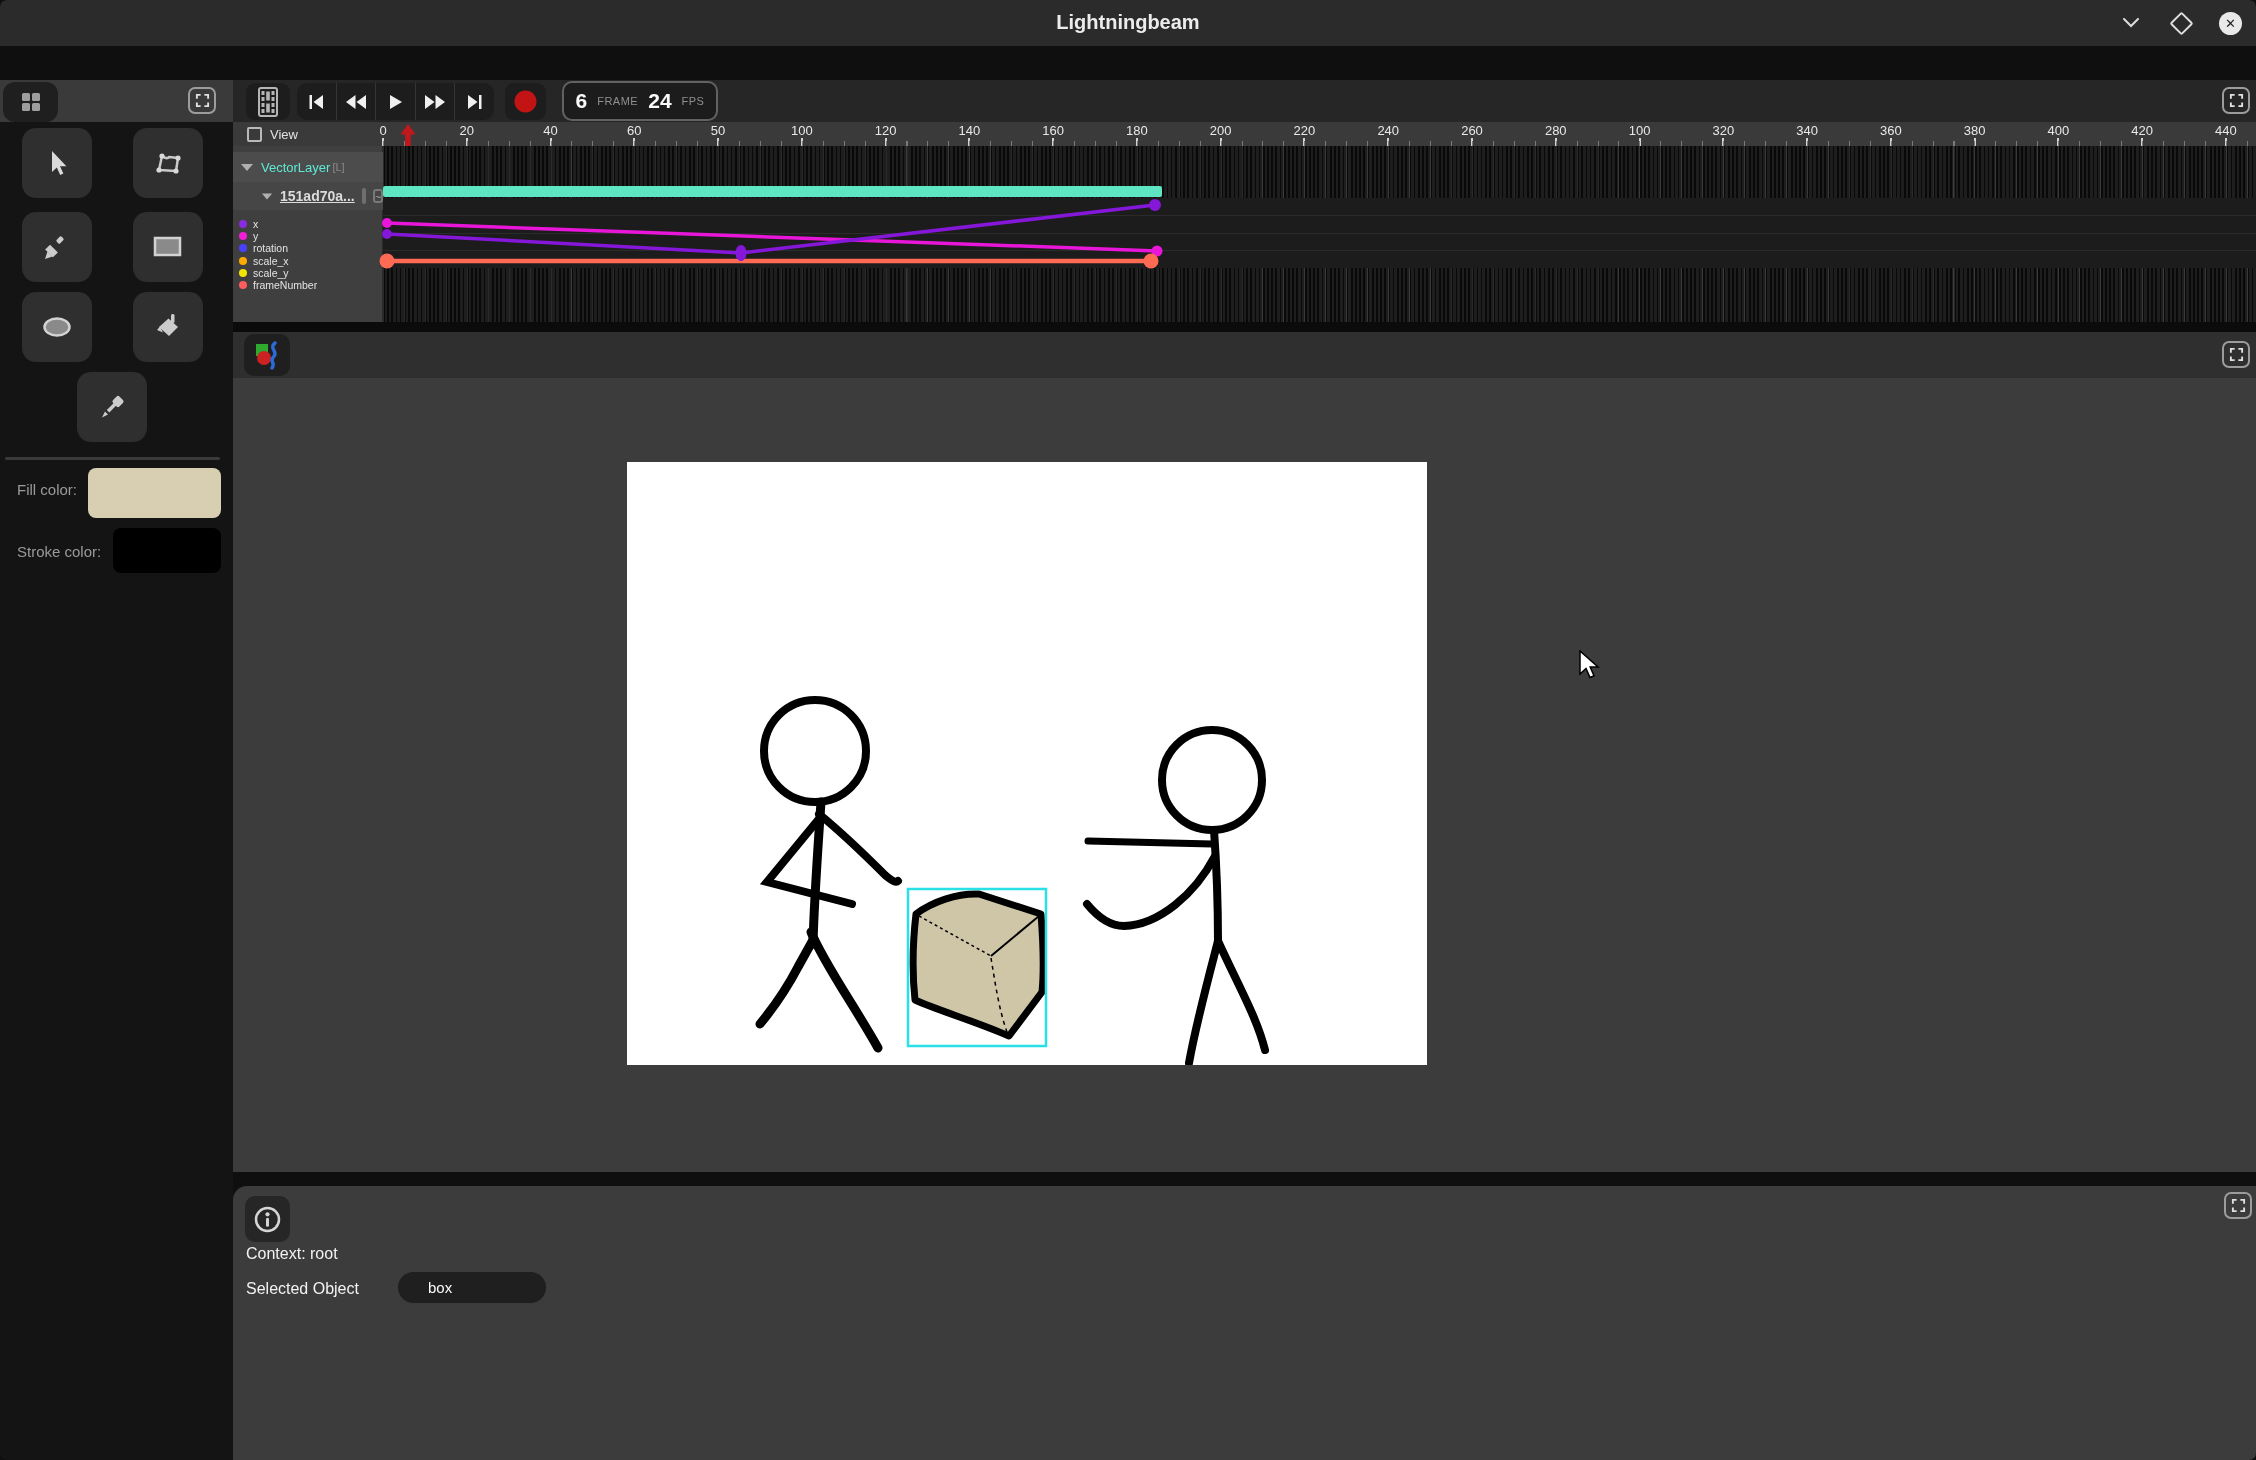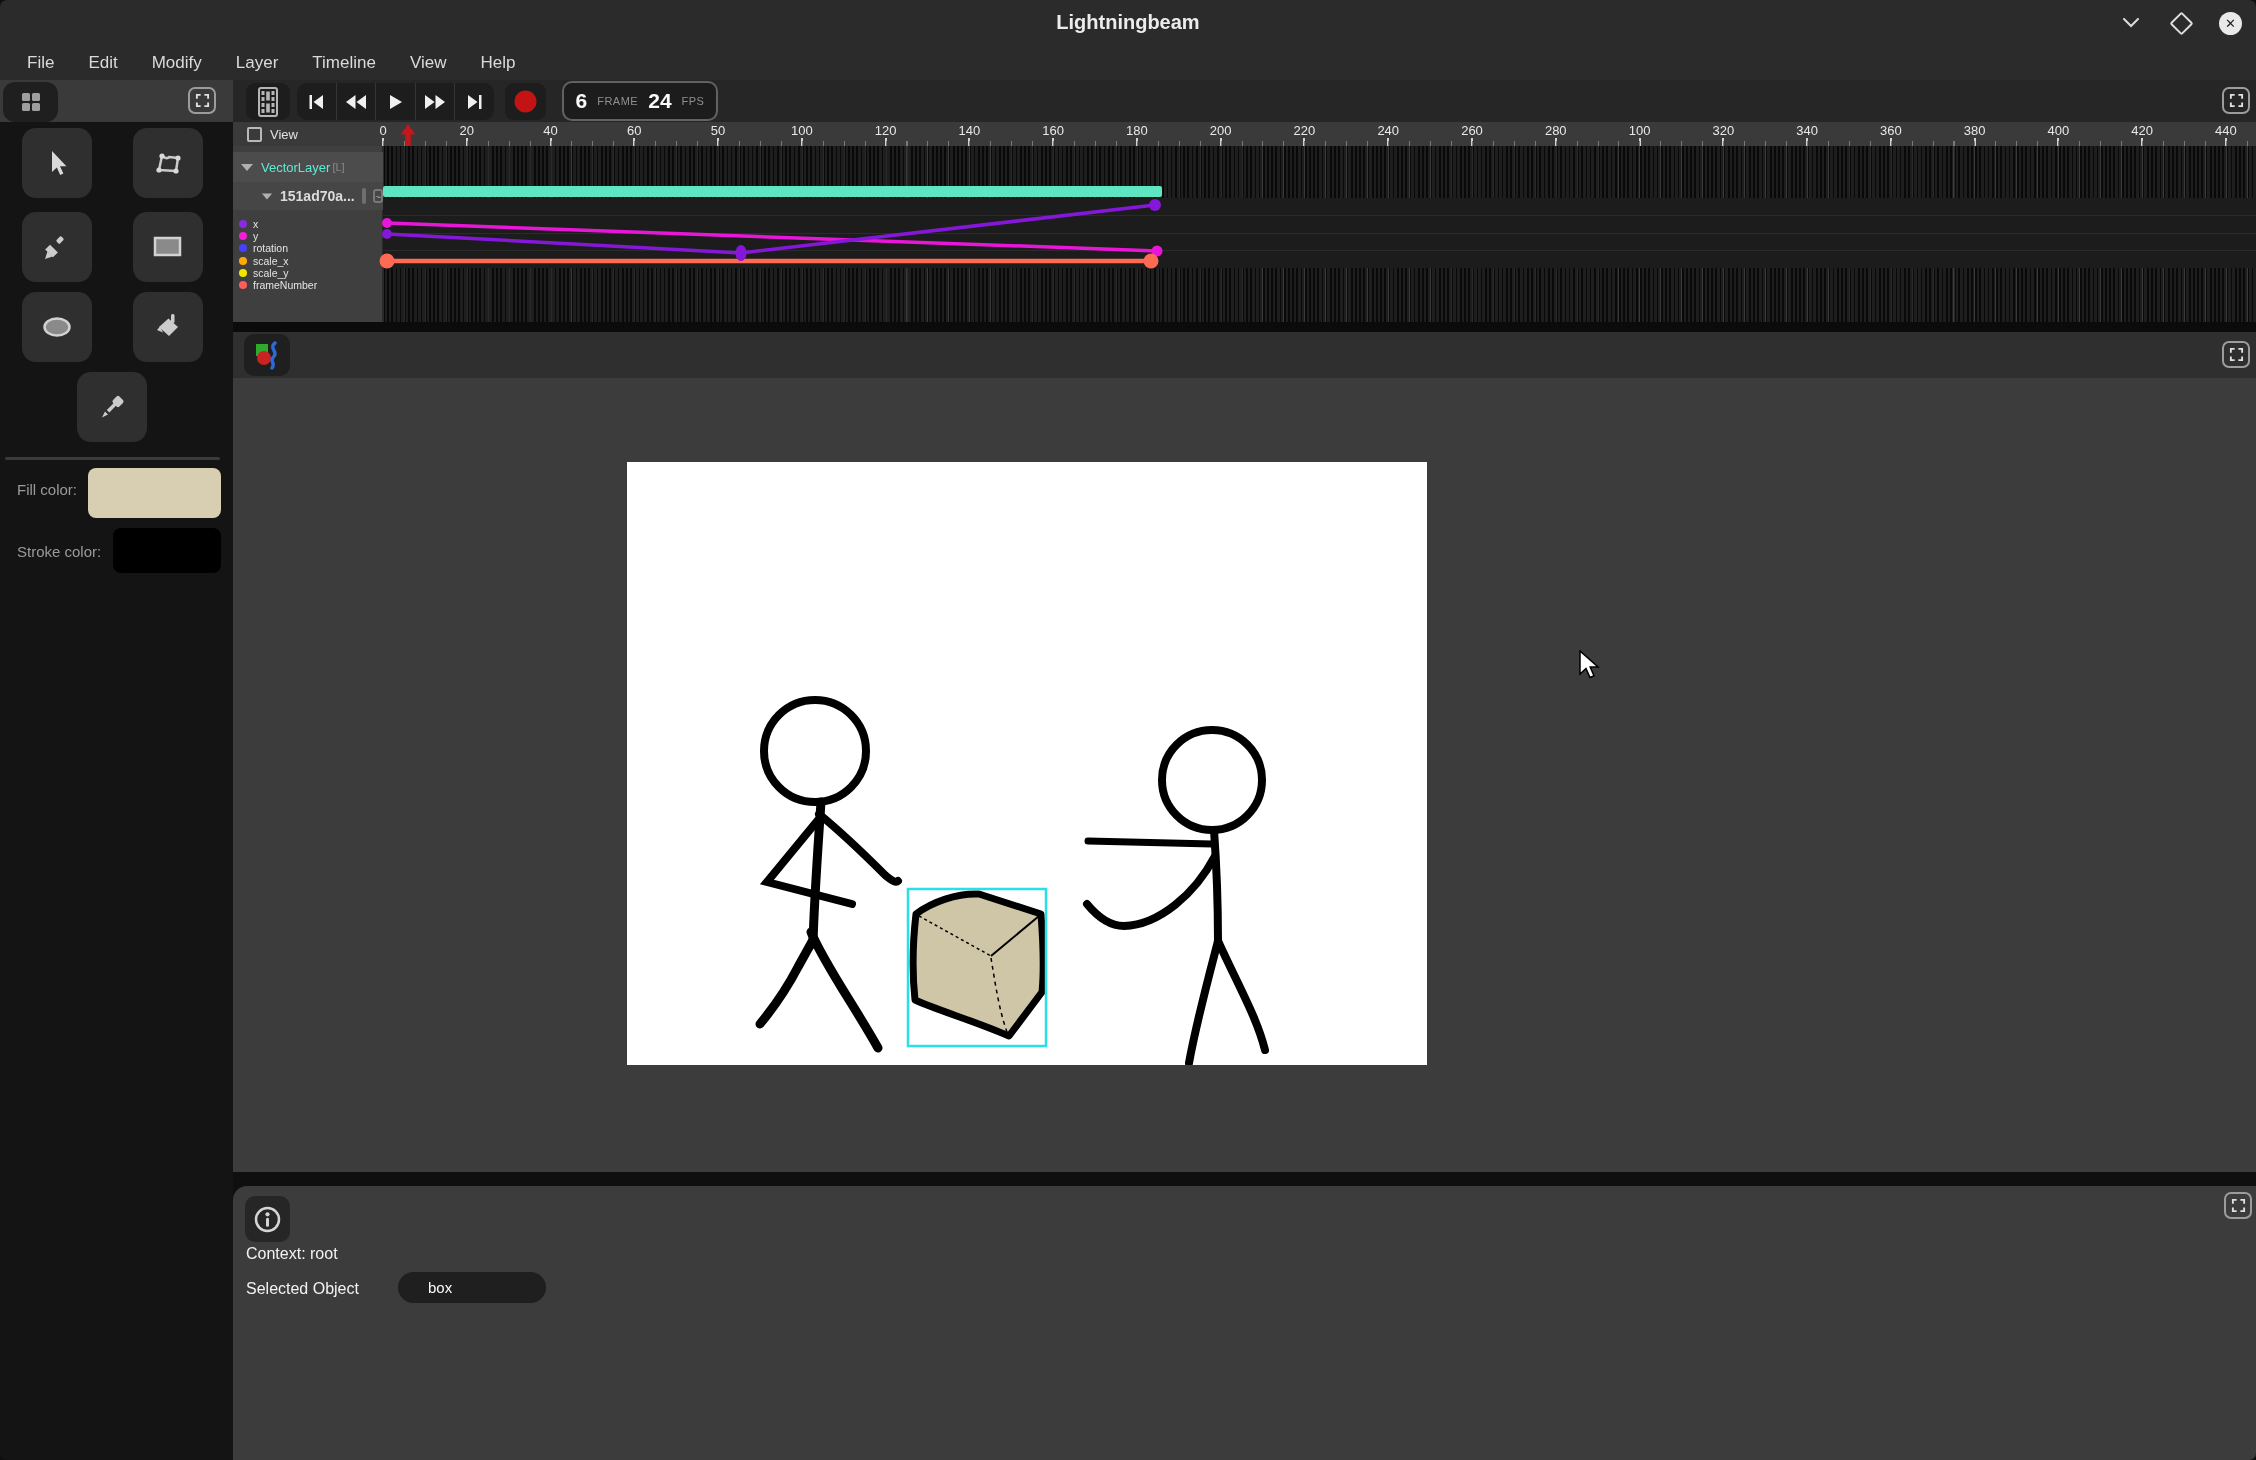--- a/index.html
+++ b/index.html
@@ -61,21 +61,21 @@
   .bandA{top:0;height:40px;} .bandB{top:40px;height:12px;} .bandD{top:122px;height:54px;}
   .bandC{position:absolute;left:150px;right:0;top:52px;height:70px;background:#1c1c1c;}
   .hline{position:absolute;left:0;right:0;height:1px;background:#2b2b2b;}
   .bandE{position:absolute;left:0;right:0;top:176px;height:10px;background:#0b0b0b;}
   .leftcol{position:absolute;left:0;top:0;width:150px;height:176px;background:#3f3f3f;border-right:1px solid #2a2a2a;box-sizing:border-box;}
   .layer-row{position:absolute;left:0;top:6px;width:150px;height:30px;background:#4c4c4c;display:flex;align-items:center;gap:8px;padding-left:8px;box-sizing:border-box;}
   .layer-name{font-size:13px;font-weight:normal;color:#5eead4;}
   .layer-badge{font-size:11px;color:#8a8a8a;margin-left:-6px;}
   .tri{width:0;height:0;border-left:6px solid transparent;border-right:6px solid transparent;border-top:7px solid #b0b0b0;}
   .obj-row{position:absolute;left:0;top:36px;width:150px;height:28px;background:#464646;display:flex;align-items:center;gap:7px;padding-left:28px;box-sizing:border-box;}
-  .obj-name{font-size:14px;font-weight:bold;color:#dcdcdc;}
+  .obj-name{font-size:14px;font-weight:bold;color:#dcdcdc;text-decoration:underline;}
   .sq-btn{width:13px;height:12px;background:#9a9a9a;border:2px solid #6f6f6f;border-radius:2px;box-sizing:content-box;}
   .tilde-btn{width:15px;height:14px;border:2px solid #787878;border-radius:3px;color:#a8a8a8;font-size:10px;line-height:13px;text-align:center;box-sizing:border-box;}
   .props{position:absolute;left:0;top:72px;width:150px;}
   .prop-row{height:12.2px;display:flex;align-items:center;gap:6px;padding-left:6px;}
   .prop-dot{width:8px;height:8px;border-radius:50%;flex:none;}
   .prop-name{font-size:10.5px;color:#e3e3e3;}
   .curves{position:absolute;left:0;top:0;pointer-events:none;}
 
   
   .canvas-panel{position:absolute;left:233px;top:332px;width:2023px;height:840px;}
@@ -107,30 +107,20 @@
             <polyline points="1,1 8,8 15,1" fill="none" stroke="#dcdcdc" stroke-width="2" stroke-linecap="round"></polyline>
           </svg>
       </span>
       <span class="wc">
           <span class="wc-diamond"></span>
         </span>
       <span class="wc wc-close">✕</span>
     </div>
   </div>
 
-  <nav class="menubar">
-
-  <span class="menu-item" style="--i: 0;">File</span>
-      <span class="menu-item" style="--i: 1;">Edit</span>
-      <span class="menu-item" style="--i: 2;">Modify</span>
-      <span class="menu-item" style="--i: 3;">Layer</span>
-      <span class="menu-item" style="--i: 4;">Timeline</span>
-      <span class="menu-item" style="--i: 5;">View</span>
-      <span class="menu-item" style="--i: 6;">Help</span>
-    </nav>
 
   <div class="sidebar">
     <div class="sb-header">
       <span class="sb-tab">
         <svg width="20" height="20" viewBox="0 0 20 20">
             <g fill="#9e9e9e">
               <rect x="1" y="1" width="8" height="8" rx="1.5"></rect>
               <rect x="11" y="1" width="8" height="8" rx="1.5"></rect>
               <rect x="1" y="11" width="8" height="8" rx="1.5"></rect>
               <rect x="11" y="11" width="8" height="8" rx="1.5"></rect>

